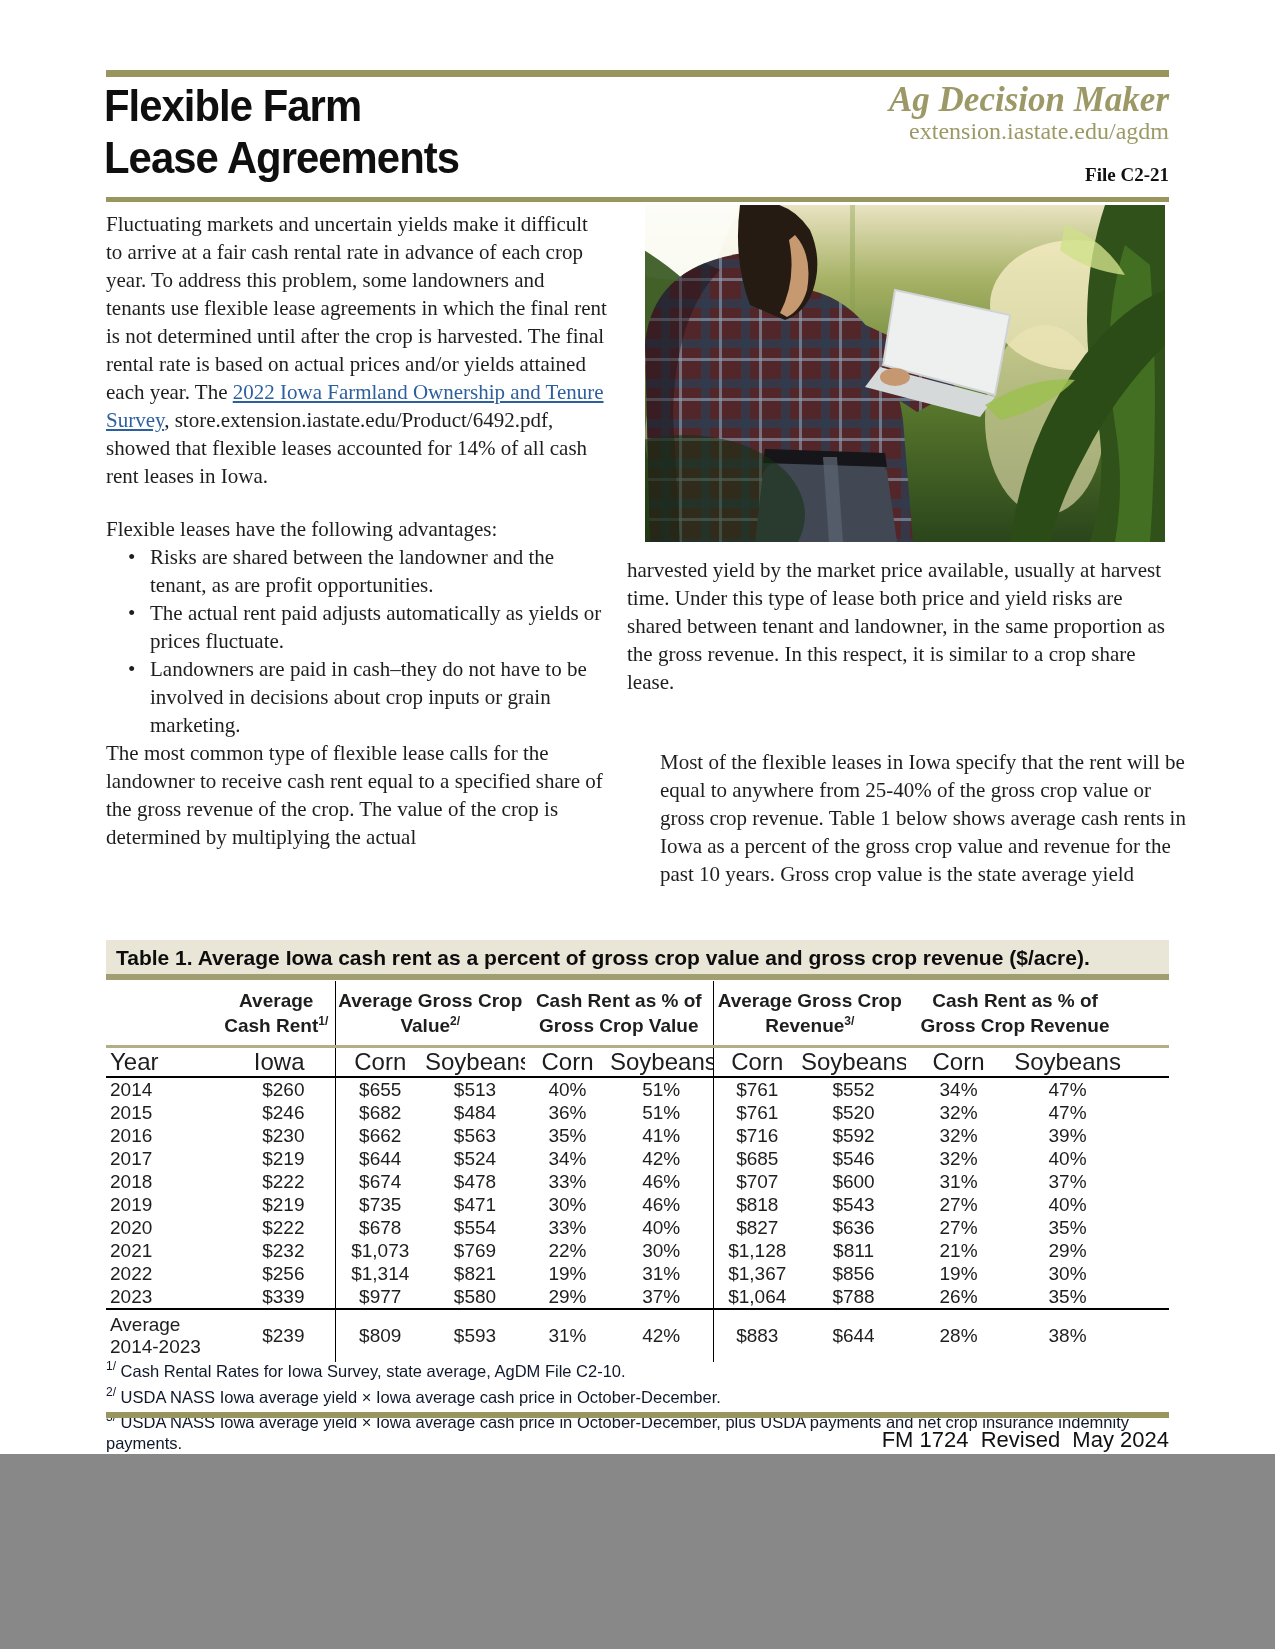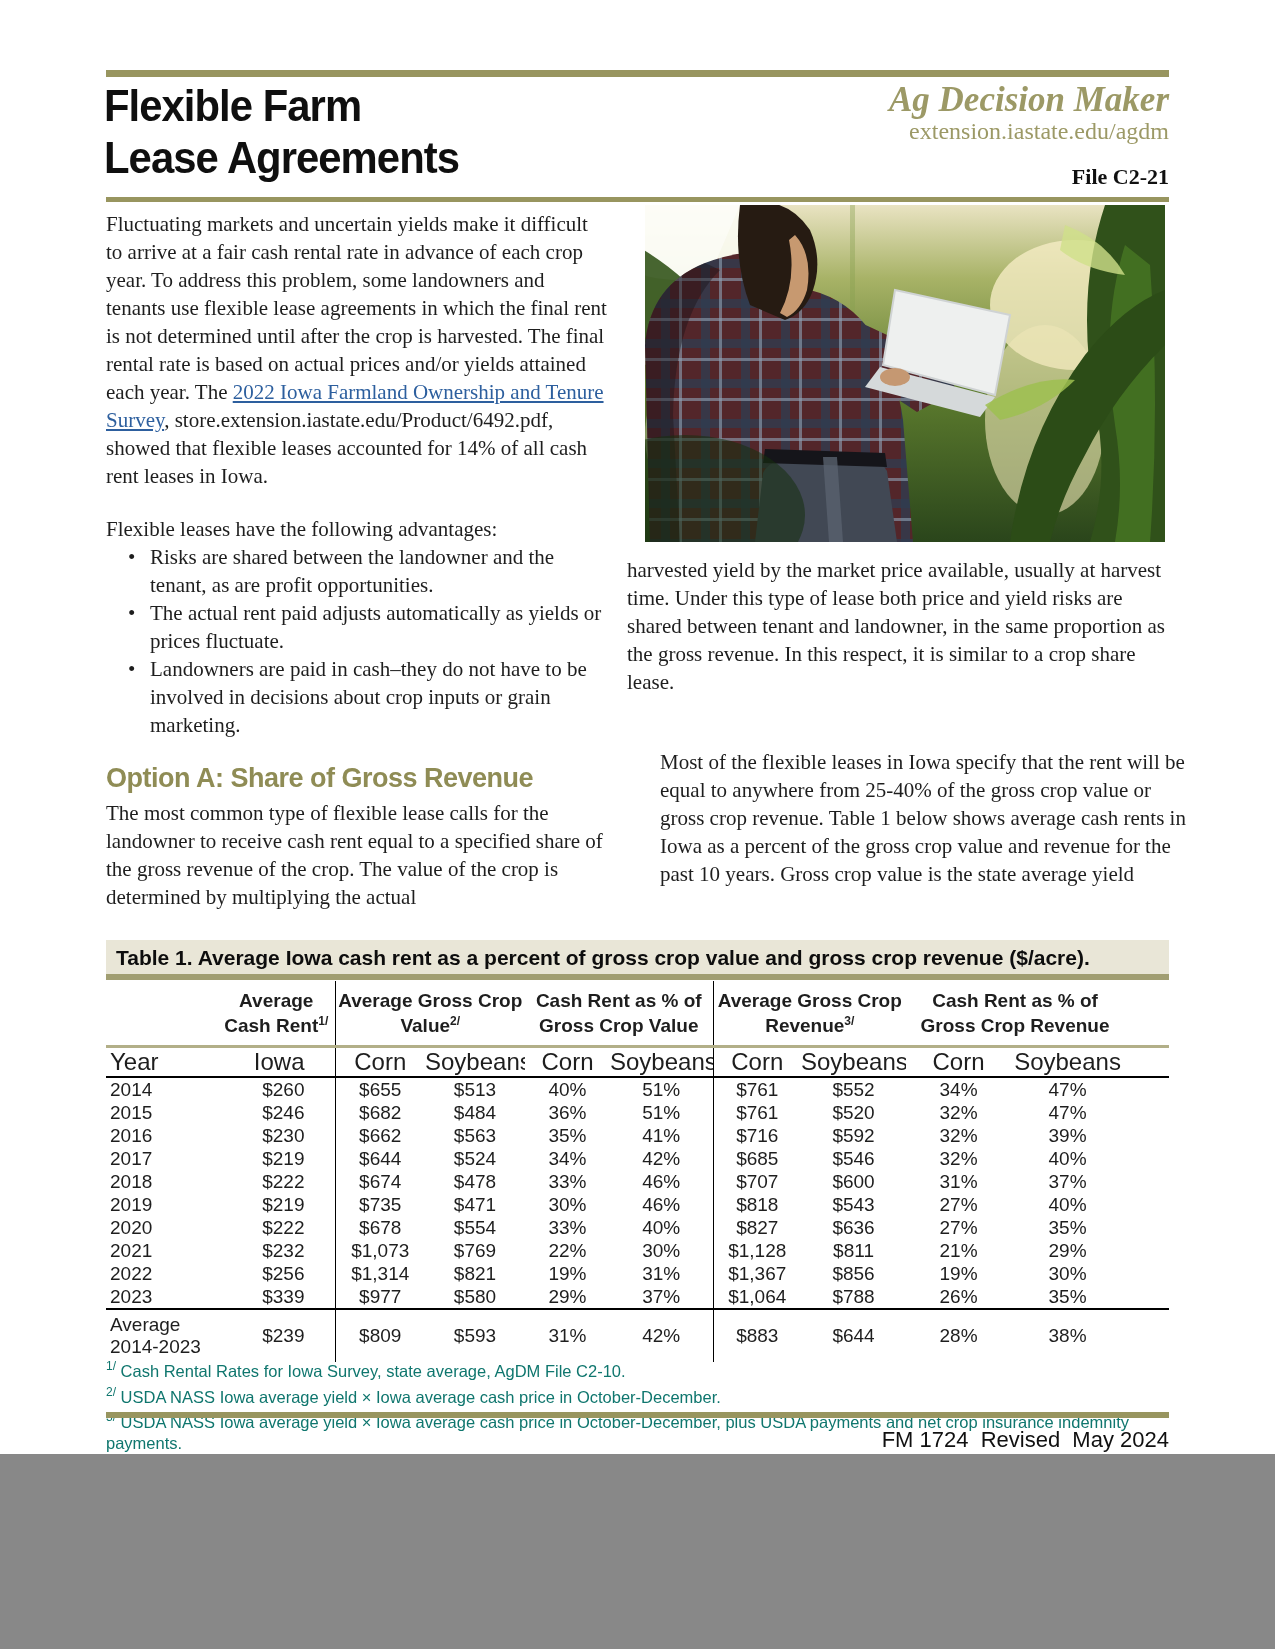--- a/index.html
+++ b/index.html
@@ -19,21 +19,21 @@
 
   #title-block { left:104px; top:80px; }
   #title-block h1 {
     margin:0; font-family:"Liberation Sans", sans-serif; font-weight:bold;
     font-size:44px; line-height:52px; color:#0f0f0f; letter-spacing:-1px;
     transform:scaleX(.95); transform-origin:left top; white-space:nowrap;
   }
   #brand-block { right:106px; top:82px; text-align:right; }
   .brand-name  { font-style:italic; font-weight:bold; font-size:35px; line-height:36px; color:#9c9966; }
   .brand-url   { font-size:24px; line-height:26px; color:#9c9966; }
-  .file-ref    { font-weight:bold; font-size:22px; color:#101010; margin-top:20px; }
+  .file-ref    { font-weight:bold; font-size:19px; color:#101010; margin-top:20px; }
 
   
   .body-text { font-size:21px; line-height:28px; }
   #col-left  { left:106px; top:210px; width:502px; }
   #col-left p { margin:0; }
   #adv-intro { margin-top:25px !important; }
   ul.advantages { margin:0; padding:0 0 0 22px; list-style:none; }
   ul.advantages li { position:relative; padding-left:22px; }
   ul.advantages li::before { content:"•"; position:absolute; left:0; top:0; }
   #option-a-heading {
@@ -70,21 +70,21 @@
   table.doc-table td { height:23px; font-size:19px; }
   .al { text-align:left;  padding-left:4px !important; }
   .ar { text-align:right; padding-right:30px !important; }
   .ac { text-align:center; }
   .pr { padding-right:45px !important; }
   .vline { border-left:1.5px solid #000; }
   tr.avg-row td { border-top:2px solid #000; height:52px; line-height:22px; }
 
   
   #footnotes { left:106px; top:1356px; width:1063px; font-family:"Liberation Sans", sans-serif; }
-  .footnote { font-size:16.5px; line-height:21px; color:#0f766e; }
+  .footnote { font-size:16.5px; line-height:21px; color:#0f172a; }
   #fm-ref { right:106px; top:1427px; font-family:"Liberation Sans", sans-serif; font-size:22px; color:#101010; white-space:pre; }
   #logo { left:104px; top:1484px; color:#131313; }
   .logo-1 { font-variant:small-caps; font-size:49px; line-height:50px; letter-spacing:.5px; }
   .logo-2 { font-size:30px; line-height:34px; }
 </style>
 </head>
 <body>
 
 <div id="page">
 
@@ -153,21 +153,20 @@
   </div>
 
   <div id="col-left" class="abs body-text">
     <p><span>Fluctuating markets and uncertain yields make it difficult to arrive at a fair cash rental rate in advance of each crop year. To address this problem, some landowners and tenants use flexible lease agreements in which the final rent is not determined until after the crop is harvested. The final rental rate is based on actual prices and/or yields attained each year. The </span><a href="#" class="doc-link">2022 Iowa Farmland Ownership and Tenure Survey</a><span>, store.extension.iastate.edu/Product/6492.pdf, showed that flexible leases accounted for 14% of all cash rent leases in Iowa.</span></p>
     <p id="adv-intro">Flexible leases have the following advantages:</p>
     <ul class="advantages">
       <li>Risks are shared between the landowner and the tenant, as are profit opportunities.</li>
       <li>The actual rent paid adjusts automatically as yields or prices fluctuate.</li>
       <li>Landowners are paid in cash–they do not have to be involved in decisions about crop inputs or grain marketing.</li>
     </ul>
-    <h2 id="option-a-heading">Option A: Share of Gross Revenue</h2>
     <p>The most common type of flexible lease calls for the landowner to receive cash rent equal to a specified share of the gross revenue of the crop. The value of the crop is determined by multiplying the actual</p>
   </div>
 
   <div id="col-right-1" class="abs body-text">harvested yield by the market price available, usually at harvest time. Under this type of lease both price and yield risks are shared between tenant and landowner, in the same proportion as the gross revenue. In this respect, it is similar to a crop share lease.</div>
   <div id="col-right-2" class="abs body-text">Most of the flexible leases in Iowa specify that the rent will be equal to anywhere from 25-40% of the gross crop value or gross crop revenue. Table 1 below shows average cash rents in Iowa as a percent of the gross crop value and revenue for the past 10 years. Gross crop value is the state average yield</div>
 
   <div id="table-wrap" class="abs">
     <div class="table-title">Table 1. Average Iowa cash rent as a percent of gross crop value and gross crop revenue ($/acre).</div>
     <div class="table-rule"></div>
     <table class="doc-table">

